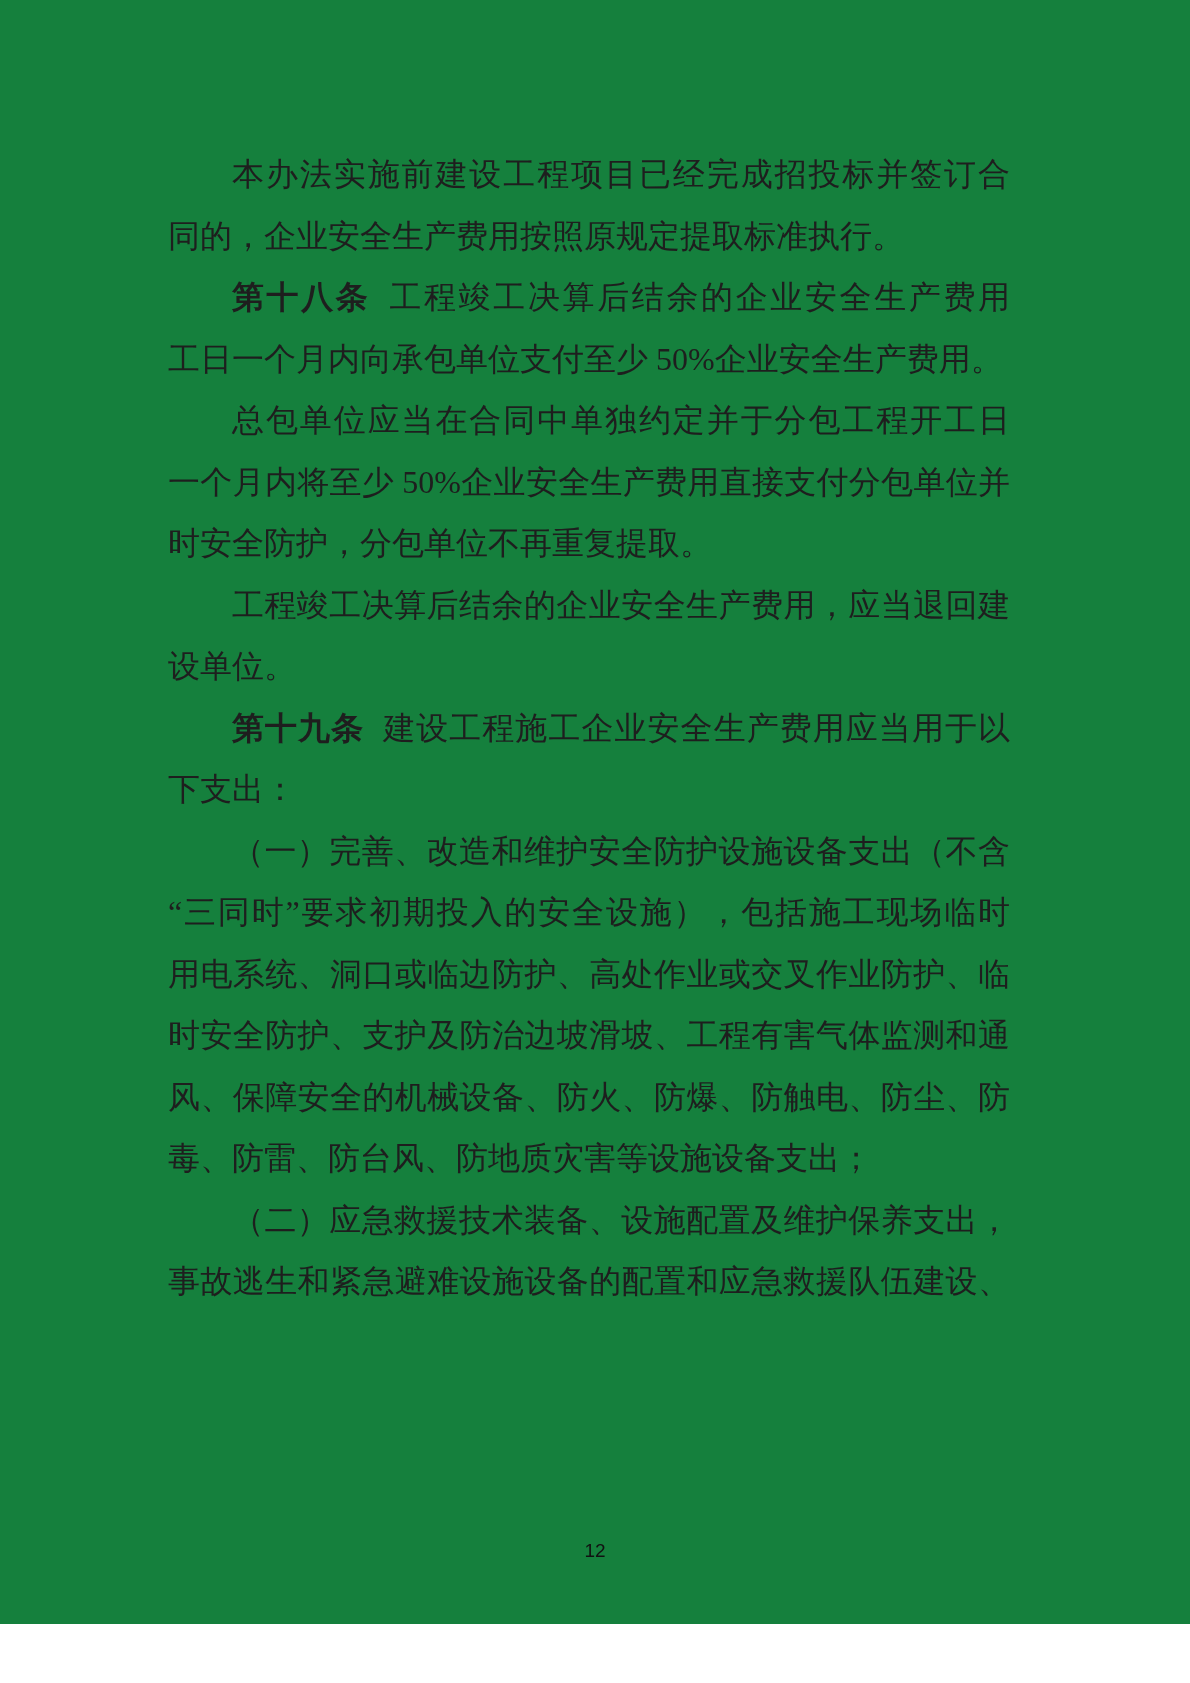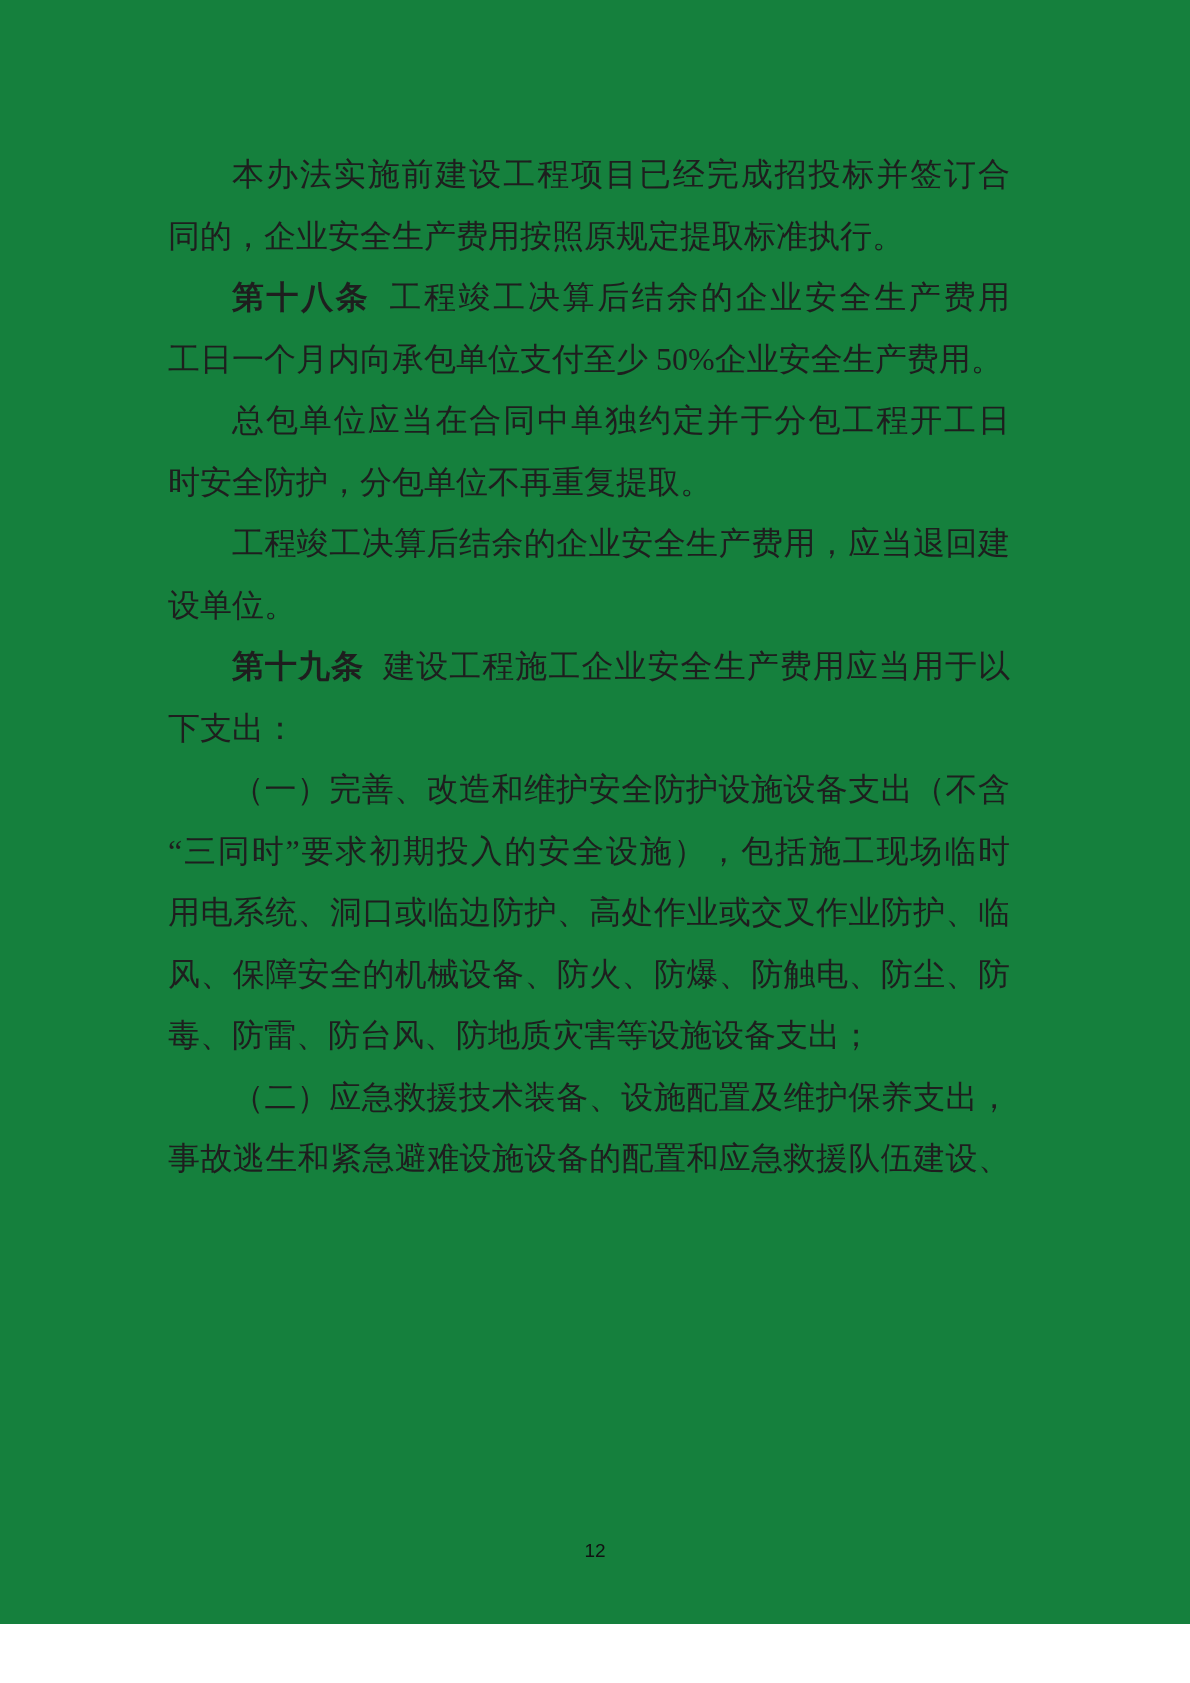--- a/index.html
+++ b/index.html
@@ -59,31 +59,33 @@
 <div class="page">
   <div class="content">
 
     <div class="ln first"><span>本办法实施前建设工程项目已经完成招投标并签订合</span></div>
     <div class="ln pend"><span>同的，企业安全生产费用按照原规定提取标准执行。</span></div>
 
     <div class="ln first"><b class="lbl">第十八条</b><span>工程竣工决算后结余的企业安全生产费用</span></div>
     <div class="ln pend"><span>工日一个月内向承包单位支付至少 50%企业安全生产费用。</span></div>
 
     <div class="ln first"><span>总包单位应当在合同中单独约定并于分包工程开工日</span></div>
+    <div class="ln"><span>一个月内将至少 50%企业安全生产费用直接支付分包单位并</span></div>
     <div class="ln pend"><span>时安全防护，分包单位不再重复提取。</span></div>
 
     <div class="ln first"><span>工程竣工决算后结余的企业安全生产费用，应当退回建</span></div>
     <div class="ln pend"><span>设单位。</span></div>
 
     <div class="ln first"><b class="lbl">第十九条</b><span>建设工程施工企业安全生产费用应当用于以</span></div>
     <div class="ln pend"><span>下支出：</span></div>
 
     <div class="ln first"><span>（一）完善、改造和维护安全防护设施设备支出（不含</span></div>
     <div class="ln"><span>“三同时”要求初期投入的安全设施），包括施工现场临时</span></div>
     <div class="ln"><span>用电系统、洞口或临边防护、高处作业或交叉作业防护、临</span></div>
+    <div class="ln"><span>时安全防护、支护及防治边坡滑坡、工程有害气体监测和通</span></div>
     <div class="ln"><span>风、保障安全的机械设备、防火、防爆、防触电、防尘、防</span></div>
     <div class="ln pend"><span>毒、防雷、防台风、防地质灾害等设施设备支出；</span></div>
 
     <div class="ln first"><span>（二）应急救援技术装备、设施配置及维护保养支出，</span></div>
     <div class="ln"><span>事故逃生和紧急避难设施设备的配置和应急救援队伍建设、</span></div>
 
   </div>
 
   <div class="pagenum">12</div>
 </div>

